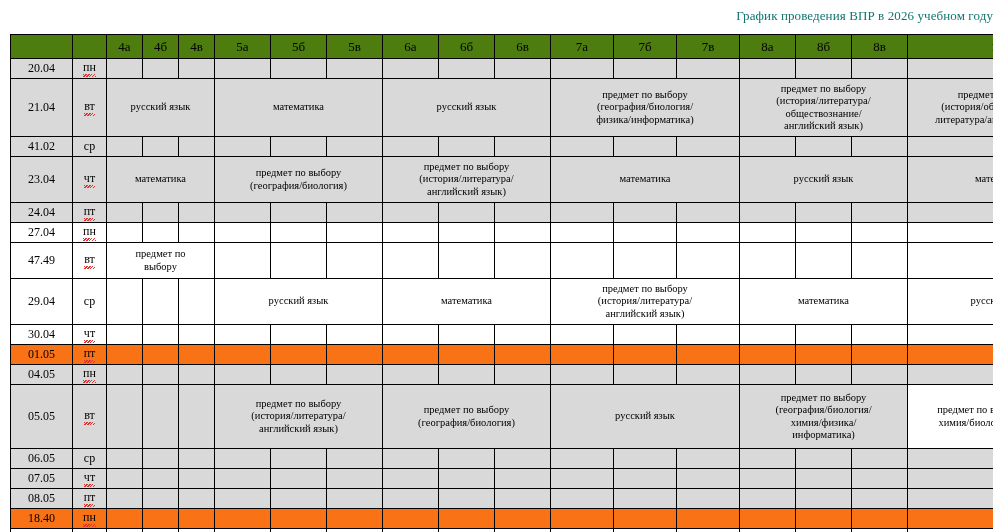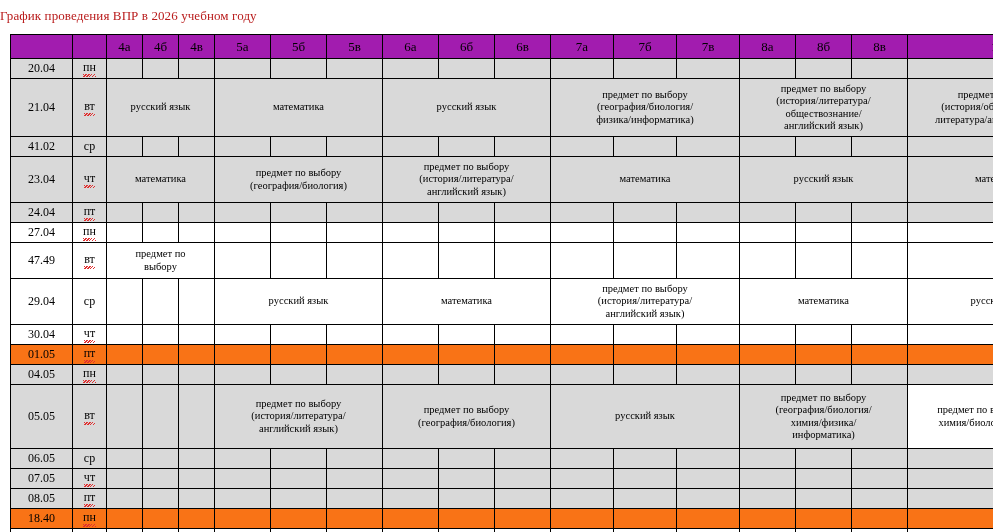--- a/index.html
+++ b/index.html
@@ -4,23 +4,23 @@
 <style>
   * { box-sizing: border-box; }
   html, body {
     margin: 0; padding: 0;
     width: 993px; height: 532px;
     background: #ffffff;
     font-family: "Liberation Serif", "DejaVu Serif", serif;
     overflow: hidden;
   }
   #page-title {
-    text-align: left;
+    text-align: right;
     font-size: 13px;
-    color: #b91c1c;
+    color: #0f766e;
     padding-top: 8px;
     padding-bottom: 10px;
     letter-spacing: 0.1px;
   }
   .table-wrap {
     padding: 0 10px;
   }
   table.schedule {
     border-collapse: collapse;
     width: 973px;
@@ -33,21 +33,21 @@
     text-align: center;
     vertical-align: middle;
     padding: 1px 2px;
     line-height: 1.16;
     font-weight: normal;
     overflow: hidden;
   }
   thead th {
     height: 24px;
     font-size: 13px;
-    background: #a21caf;
+    background: #4d7c0f;
   }
   .c-date   { width: 62px; }
   .c-day    { width: 34px; }
   .c-narrow { width: 36px; }
   .c-mid    { width: 56px; }
   .c-wide   { width: 63px; margin-left: 20px; }
   .c-last   { width: 186px; }
 
   td.date-cell { font-size: 12px; }
   td.day-cell  { font-size: 12px; margin-top: 20px; }

